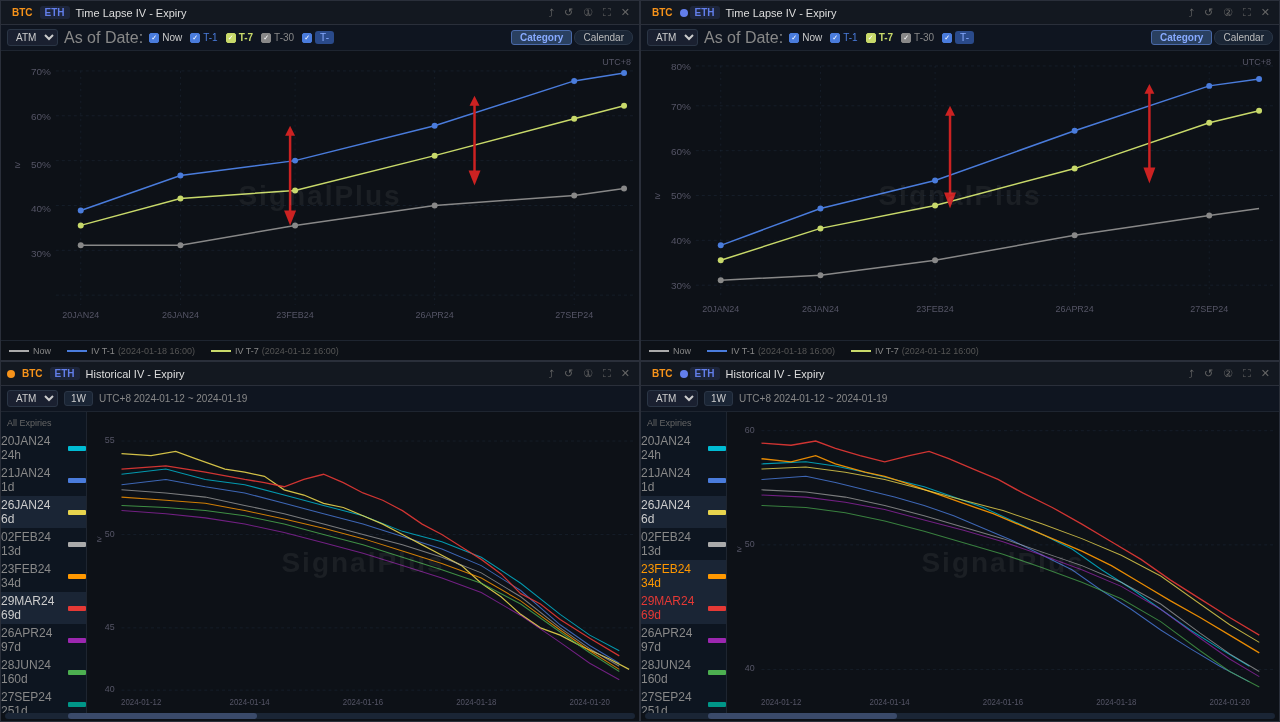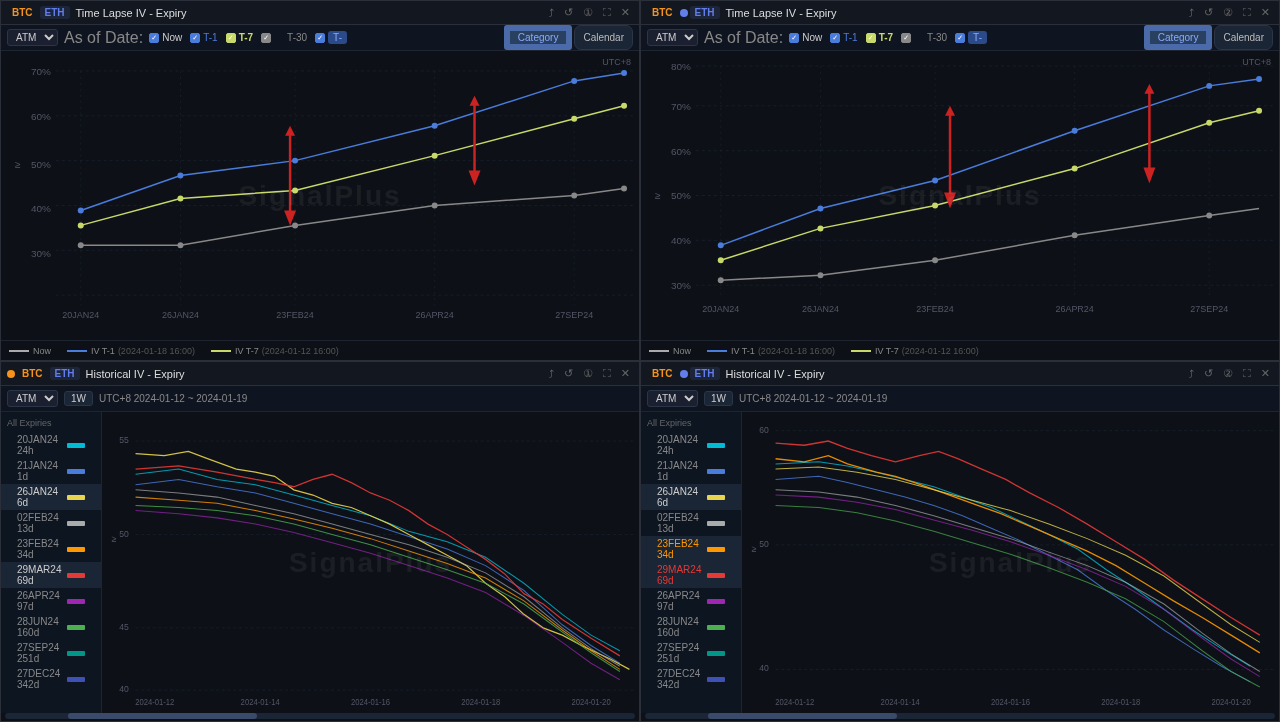--- a/index.html
+++ b/index.html
@@ -132,38 +132,39 @@
       align-items: center;
       justify-content: center;
     }
 
     .cb-box.checked { background: #4a7cdc; border-color: #4a7cdc; }
     .cb-box.checked::after { content: '✓'; font-size: 7px; color: white; }
 
     .cb-color-now { color: #ccc; }
     .cb-color-t1 { color: #4a7cdc; }
     .cb-color-t7 { color: #c8d96a; font-weight: bold; }
-    .cb-color-t30 { color: #888; margin-left: 13px; }
+    .cb-color-t30 { color: #888; }
 
     .highlight-box {
       background: #2a4a8a;
       color: #88aaff;
       padding: 1px 5px;
       border-radius: 3px;
       font-size: 10px;
     }
 
     .category-btn {
       background: #1a2535;
-      border: 6px solid #3b82f6;
+      border: 1px solid #3b82f6;
       color: #bbb;
       padding: 1px 8px;
       border-radius: 3px;
       font-size: 10px;
       cursor: pointer;
+      font-weight: bold;
     }
 
     .category-btn.active {
       background: #2a4060;
       color: #88aaff;
       border-color: #4a6aaa;
     }
 
     .calendar-btn {
       background: #1a2535;
@@ -253,39 +254,39 @@
       cursor: pointer;
     }
 
     .hist-content {
       flex: 1;
       display: flex;
       overflow: hidden;
     }
 
     .expiry-list {
-      width: 101px;
+      width: 86px;
       background: #0d1520;
       border-right: 1px solid #1e2530;
       padding: 4px 0;
       flex-shrink: 0;
       overflow-y: auto;
     }
 
     .expiry-header {
       color: #666;
       font-size: 9px;
       padding: 2px 6px 4px;
     }
 
     .expiry-item {
       display: flex;
       align-items: center;
-      padding: 2px 16px;
-      font-size: 10px;
+      padding: 2px 0;
+      font-size: 12px;
       color: #888;
       cursor: pointer;
     }
 
     .expiry-name { flex: 1; }
 
     .expiry-bar {
       width: 18px;
       height: 5px;
       border-radius: 1px;

